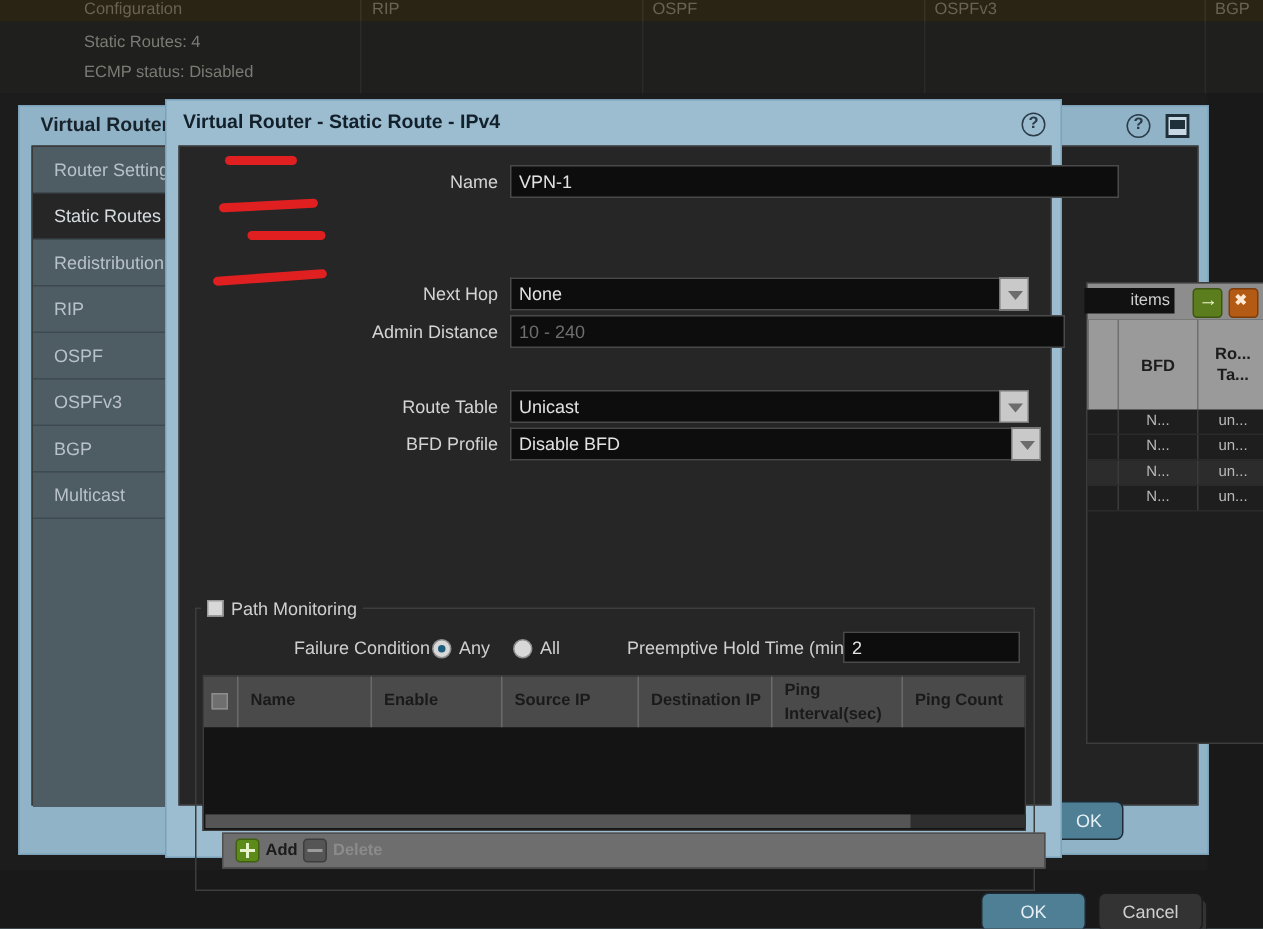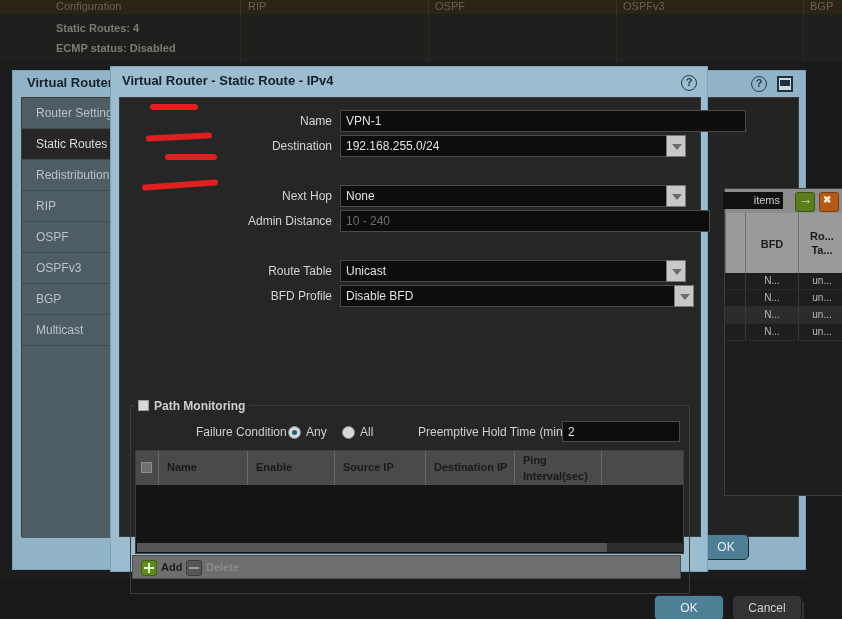--- a/index.html
+++ b/index.html
@@ -10,21 +10,21 @@
     font-size:12px;color:#d0d0d0;
     -webkit-font-smoothing:antialiased;
   }
   
   #bg-root{position:absolute;left:0;top:0;width:842px;height:619px;background:#1c1c1c;}
 
   .bg-topbar{position:absolute;left:0;top:0;width:842px;height:14px;background:#2a2415;}
   .bg-topbar .col{position:absolute;top:0px;font-size:11px;color:#6b6251;white-space:nowrap;}
   .bg-topbar .divider{position:absolute;top:0;width:1px;height:14px;background:#3a3323;}
 
-  .bg-summary{position:absolute;left:0;top:14px;width:842px;height:48px;background:#1f1f1d;font-weight:bold;}
+  .bg-summary{position:absolute;left:0;top:14px;width:842px;height:48px;background:#1f1f1d;}
   .bg-summary .line{position:absolute;left:56px;font-size:11px;color:#7b7b76;white-space:nowrap;}
   .bg-summary .vdiv{position:absolute;top:0;width:1px;height:48px;background:#2b2b28;}
 
   .bg-dark-right{position:absolute;left:805px;top:62px;width:37px;height:557px;background:#191919;}
   .bg-dark-bottom{position:absolute;left:0;top:580px;width:842px;height:39px;background:#191919;}
 
   
   #vr-dialog{
     position:absolute;left:12px;top:70px;width:794px;height:500px;
     background:#90b3c8;border:1px solid #7ba0b8;box-sizing:border-box;
@@ -121,40 +121,40 @@
   #pm-group{position:absolute;left:10px;top:300px;width:560px;height:196px;}
   #pm-fieldset{
     position:absolute;left:0;top:7px;width:100%;height:189px;
     border:1px solid #3d3d3d;box-sizing:border-box;
   }
   #pm-legend{position:absolute;left:4px;top:0px;height:14px;background:#262626;padding:0 4px;}
   .cbx{
     display:inline-block;vertical-align:middle;width:11px;height:11px;
     background:#d8d8d8;border:1px solid #9a9a9a;box-sizing:border-box;margin-right:5px;
   }
-  #pm-legend .txt{display:inline-block;vertical-align:middle;font-size:12px;font-weight:bold;color:#cfcfcf;}
+  #pm-legend .txt{display:inline-block;vertical-align:middle;font-size:12px;font-weight:normal;color:#cfcfcf;}
 
   .pm-line{position:absolute;top:26px;font-size:12px;color:#cfcfcf;line-height:16px;}
   .radio{
     display:inline-block;vertical-align:middle;width:13px;height:13px;border-radius:50%;
     background:#d8d8d8;border:1px solid #8f8f8f;box-sizing:border-box;position:relative;margin-right:5px;
   }
   .radio.on:after{content:"";position:absolute;left:3px;top:3px;width:5px;height:5px;border-radius:50%;background:#1d5e7e;}
 
   #pm-table{position:absolute;left:5px;top:52px;width:549px;height:104px;background:#141414;border:1px solid #3d3d3d;box-sizing:border-box;}
   #pm-thead{position:absolute;left:0;top:0;width:100%;height:34px;background:#4a4a4a;}
   .pmcol{position:absolute;top:0;height:34px;border-right:1px solid #6a6a6a;box-sizing:border-box;color:#1a1a1a;font-size:11px;font-weight:bold;padding-left:8px;}
   .pmcol span{position:absolute;top:10px;left:8px;}
   .pmcol span.two{top:3px;line-height:13px;}
   .pmcol .hcbx{position:absolute;left:5px;top:11px;width:11px;height:11px;background:#6f6f6f;border:1px solid #8d8d8d;box-sizing:border-box;}
   #pm-tbody{position:absolute;left:0;top:34px;width:100%;bottom:0;background:#141414;}
   #pm-scroll{position:absolute;left:1px;bottom:1px;width:547px;height:9px;background:#2e2e2e;}
   #pm-scroll i{position:absolute;left:0;top:0;width:470px;height:9px;background:#555;display:block;}
 
-  #pm-actions{position:absolute;left:2px;top:157px;width:549px;height:24px;background:#6e6e6e;border:1px solid #4f4f4f;box-sizing:border-box;}
+  #pm-actions{position:absolute;left:18px;top:157px;width:549px;height:24px;background:#6e6e6e;border:1px solid #4f4f4f;box-sizing:border-box;}
   .act{position:absolute;top:3px;font-size:11px;font-weight:bold;line-height:16px;}
   .act .gl{display:inline-block;vertical-align:middle;width:14px;height:14px;border-radius:3px;margin-right:4px;position:relative;}
   .act.add .gl{background:#5d8b1a;border:1px solid #3f6010;}
   .act.add .gl:after{content:"";position:absolute;left:6px;top:2px;width:2px;height:10px;background:#e6f2c9;}
   .act.add .gl:before{content:"";position:absolute;left:2px;top:6px;width:10px;height:2px;background:#e6f2c9;}
   .act.del .gl{background:#555;border:1px solid #3d3d3d;}
   .act.del .gl:after{content:"";position:absolute;left:2px;top:6px;width:10px;height:2px;background:#9a9a9a;}
   .act.add span{color:#1b1b1b;}
   .act.del span{color:#8b8b8b;}
   #m-ok{left:543px;top:528px;width:70px;height:26px;line-height:24px;}
@@ -269,27 +269,20 @@
 
   <div id="modal-body">
 
     <div class="frow" style="top:12px">
       <div class="flabel">Name</div>
       <div class="fctl" style="width:406px">
         <input class="finput" value="VPN-1" style="">
       </div>
     </div>
 
-    <div class="frow" style="top:37px">
-      <div class="flabel">Destination</div>
-      <div class="fctl fselect" style="width:346px">
-        <div class="val">192.168.255.0/24</div>
-        <div class="arrow"></div>
-      </div>
-    </div>
 
 
     <div class="frow" style="top:87px">
       <div class="flabel">Next Hop</div>
       <div class="fctl fselect" style="width:346px">
         <div class="val">None</div>
         <div class="arrow"></div>
       </div>
     </div>
 
@@ -349,20 +342,23 @@
           <div class="pmcol" style="left:199px;width:91px">
             <span>Source IP</span>
           </div>
           <div class="pmcol" style="left:290px;width:89px">
             <span>Destination IP</span>
           </div>
           <div class="pmcol" style="left:379px;width:87px">
             <span class="two">Ping</span>
             <span style="top:19px">Interval(sec)</span>
           </div>
+          <div class="pmcol" style="left:466px;width:83px;border-right:none">
+            <span>Ping Count</span>
+          </div>
         </div>
         <div id="pm-tbody">
           <div id="pm-scroll">
               <i></i>
             </div>
         </div>
       </div>
 
       <div id="pm-actions">
         <div class="act add" style="left:8px">

